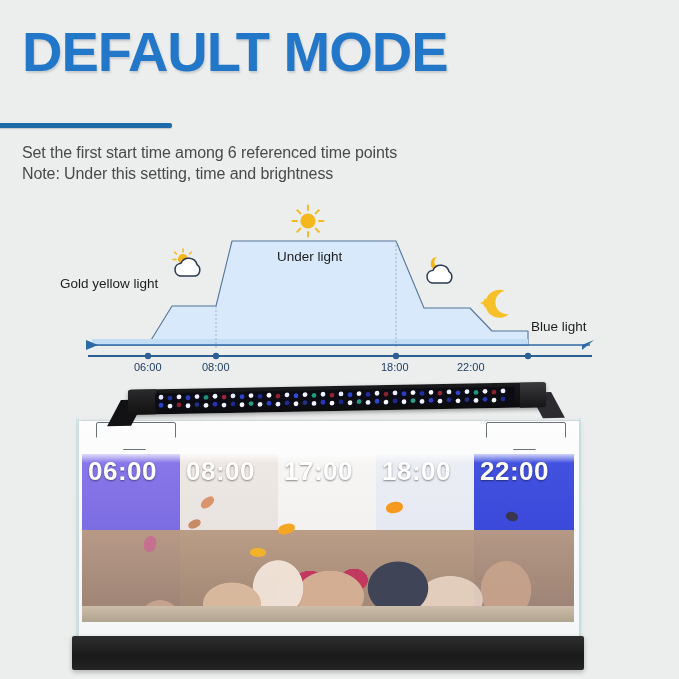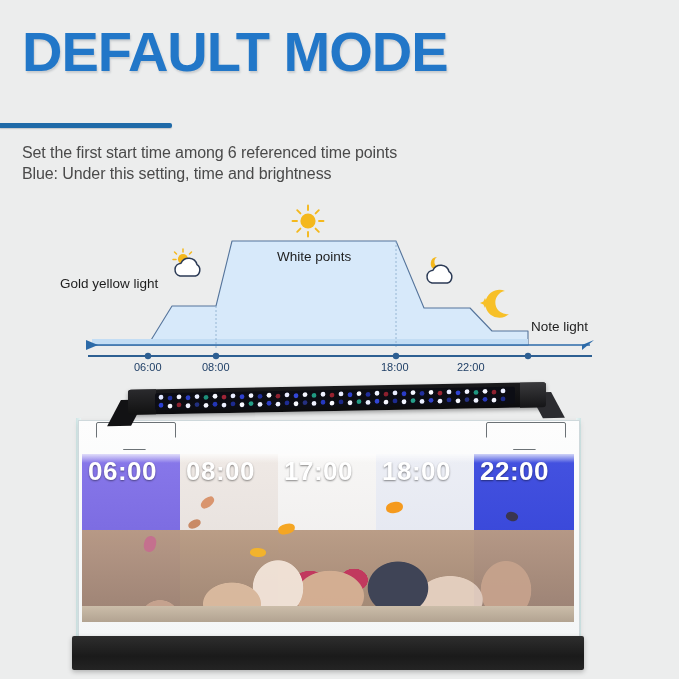--- a/index.html
+++ b/index.html
@@ -134,21 +134,21 @@
 </style>
 </head>
 <body>
 
 <div id="page">
 
   <div class="title">DEFAULT MODE</div>
   <div class="divider"></div>
   <div class="note">
     <div>Set the first start time among 6 referenced time points</div>
-    <div>Blue: Under this setting, time and brightness</div>
+    <div>Note: Under this setting, time and brightness</div>
   </div>
 
   <div class="chart">
     <svg width="679" height="172" viewBox="0 0 679 172">
 
       <path d="M 92,149 L 148,149 L 172,110 L 216,110 L 232,45 L 396,45 L 424,112 L 470,112 L 492,135 L 528,135 L 528,149 Z" fill="#d7e9fa" stroke="#55749b" stroke-width="1.1" stroke-linejoin="round"></path>
 
       <rect x="92" y="143" width="436" height="6" fill="#c3ddf4"></rect>
 
       <line x1="216" y1="110" x2="216" y2="152" stroke="#8fb0cf" stroke-width="0.9" stroke-dasharray="2,2"></line>
@@ -200,22 +200,22 @@
       <path d="M11,30 a6.5,6.5 0 0 1 1,-12.8 a8.5,8.5 0 0 1 16,1.4 a6.4,6.4 0 0 1 -1.6,11.4 Z" fill="#ffffff" stroke="#2b3a55" stroke-width="1.5" stroke-linejoin="round"></path>
     </svg>
 
     <svg style="position:absolute;left:477px;top:90px;" width="42" height="38" viewBox="0 0 42 38">
       <path d="M28,5 a14,14 0 1 0 4,23 a11,11 0 0 1 -4,-23 Z" fill="#f7c028"></path>
       <path d="M8,12 l1.6,3.4 L13,17 l-3.4,1.6 L8,22 l-1.6,-3.4 L3,17 l3.4,-1.6 Z" fill="#f7c028"></path>
     </svg>
   </div>
 
   <div class="chart-label lbl-gold">Gold yellow light</div>
-  <div class="chart-label lbl-white">White points</div>
-  <div class="chart-label lbl-blue">Note light</div>
+  <div class="chart-label lbl-white">Under light</div>
+  <div class="chart-label lbl-blue">Blue light</div>
 
   <div class="tick-label" style="left:134px;top:361px;">06:00</div>
   <div class="tick-label" style="left:202px;top:361px;">08:00</div>
   <div class="tick-label" style="left:381px;top:361px;">18:00</div>
   <div class="tick-label" style="left:457px;top:361px;">22:00</div>
 
   <div class="tank-wrap">
 
     <div class="glass-edge-l"></div>
     <div class="glass-edge-r"></div>

